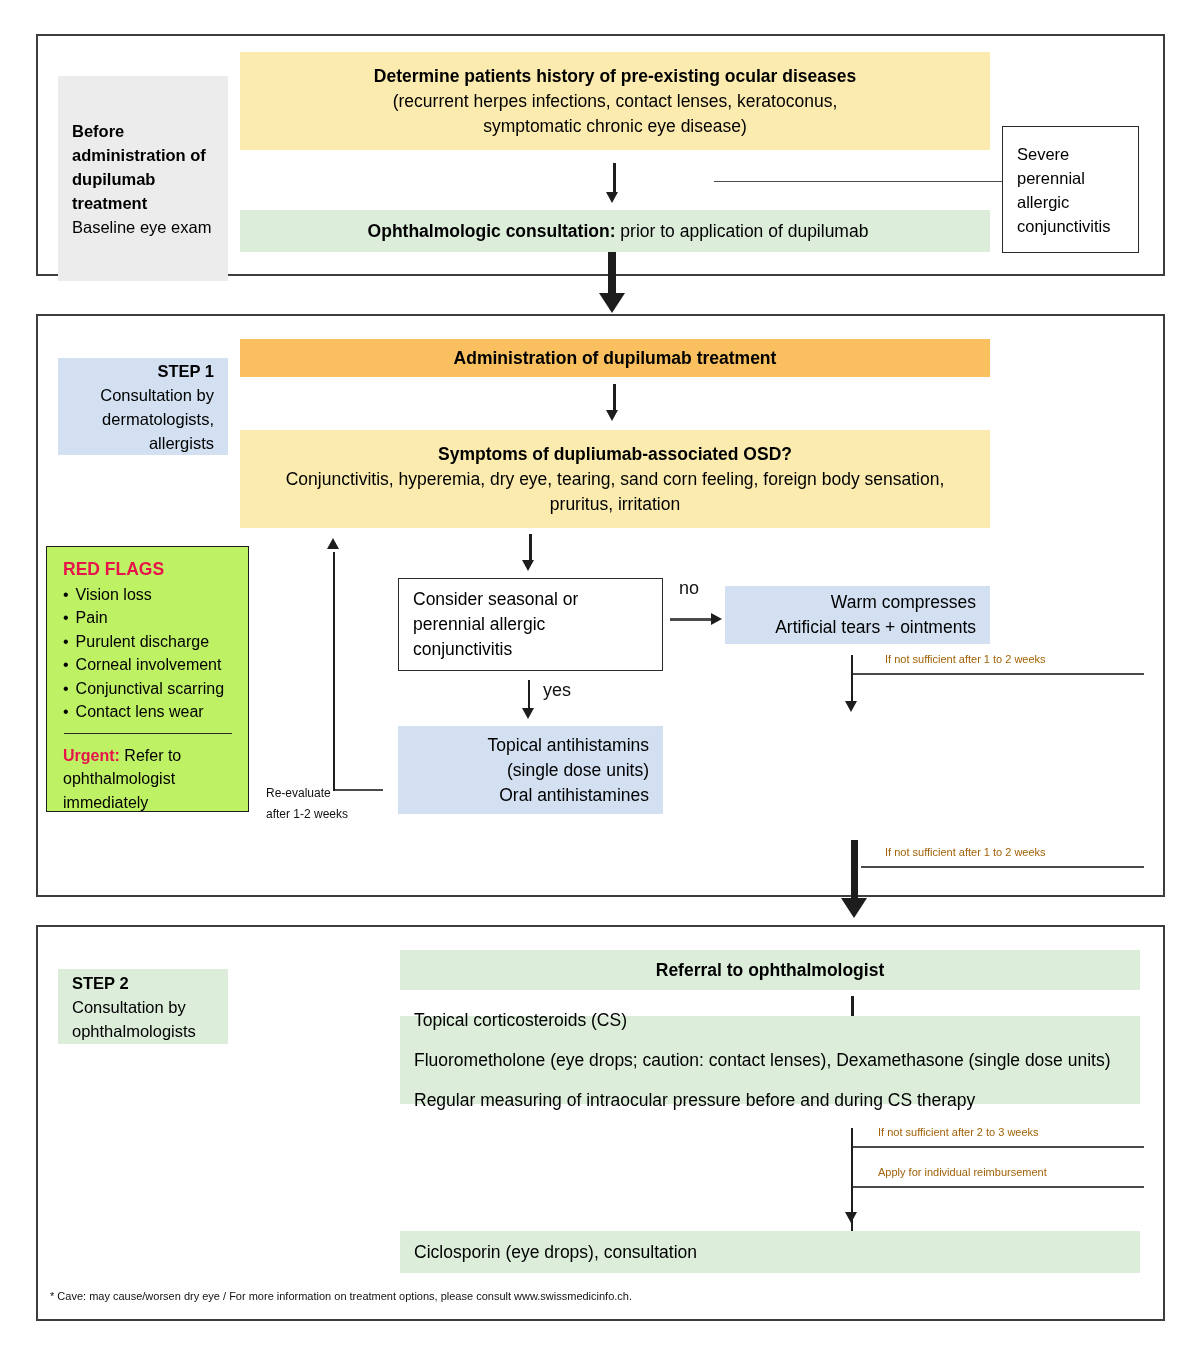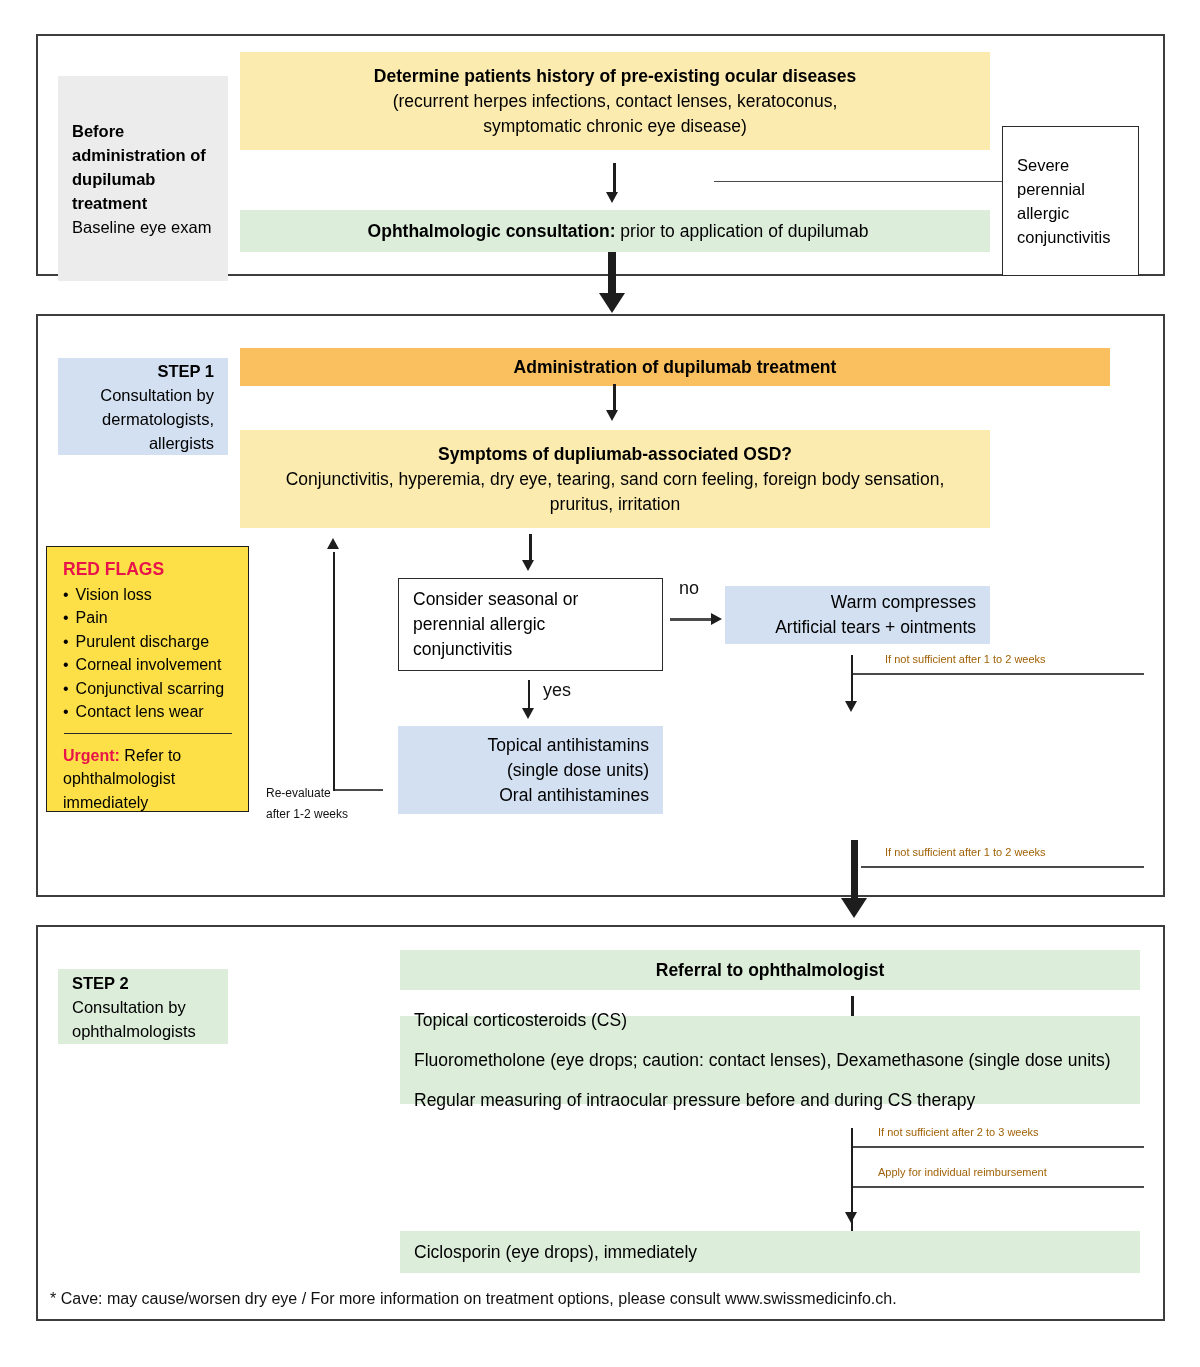--- a/index.html
+++ b/index.html
@@ -47,21 +47,21 @@
   .bold { font-weight: bold; }
 
   
   .steplabel { padding: 13px 14px 15px 16px; margin-top: 24px; }
   .steplabel .hd { font-weight: bold; display: block; }
 
   
   .redflags {
     position: absolute;
     border: 1.7px solid #1d1d1d;
-    background: #fde047;
+    background: #bef264;
     padding: 11px 14px 12px 16px;
     font-size: 16px;
     line-height: 23.5px;
   }
   .redflags .rf-title {
     color: #e8134a; font-weight: bold; font-size: 17.5px;
     display: block; margin-bottom: 1px;
   }
   .redflags ul { list-style: none; margin: 0; padding: 0; }
   .redflags li::before { content: "\2022"; margin-right: 7px; }
@@ -105,21 +105,21 @@
     white-space: nowrap;
   }
   .yn {
     position: absolute;
     font-size: 18px;
     color: #111;
   }
 
   .footnote {
     position: absolute;
-    font-size: 16px;
+    font-size: 11px;
     color: #111;
   }
   
   .loop-label {
     position: absolute;
     font-size: 12px;
     line-height: 21px;
     color: #111;
     text-align: left;
   }
@@ -142,41 +142,41 @@
     <div>symptomatic chronic eye disease)</div>
   </div>
 
   <div class="vline" style="left:613px; top:163px; width:2.6px; height:32px;"></div>
   <div class="arrow-thin" style="left:606px; top:192px;"></div>
 
   <div class="box pad fill-green ctr t17" style="left:240px; top:210px; width:750px; height:42px;padding-left:20px;">
     <div><b>Ophthalmologic consultation:</b><span> prior to application of dupilumab</span></div>
   </div>
 
-  <div class="box pad fill-white lft t16" style="left:1002px; top:126px; width:137px; height:150px;">
+  <div class="box pad fill-white lft t16" style="left:1002px; top:126px; width:137px; height:127px;">
     <div>Severe</div>
     <div>perennial</div>
     <div>allergic</div>
     <div>conjunctivitis</div>
   </div>
   <div class="hline" style="left:714px; top:181px; width:288px; height:1.4px;"></div>
 
   <div class="vline" style="left:608px; top:252px; width:8px; height:46px;"></div>
   <div class="arrow-fat" style="left:599px; top:293px;"></div>
 
   <div class="panel" style="left:36px; top:314px; width:1129px; height:583px;"></div>
 
   <div class="box pad fill-blue steplabel t16" style="left:58px; top:334px; width:170px; height:97px;">
     <span class="hd">STEP 1</span>
     <span>Consultation by</span>
     <span>dermatologists,</span>
     <span>allergists</span>
   </div>
 
-  <div class="box pad fill-orange ctr t17" style="left:240px; top:348px; width:870px; height:38px;">
+  <div class="box pad fill-orange ctr t17" style="left:240px; top:339px; width:750px; height:38px;">
     <div class="bold">Administration of dupilumab treatment</div>
   </div>
 
   <div class="vline" style="left:613px; top:384px; width:2.6px; height:30px;"></div>
   <div class="arrow-thin" style="left:606px; top:410px;"></div>
 
   <div class="box pad fill-yellow ctr t17" style="left:240px; top:430px; width:750px; height:98px;">
     <div class="bold">Symptoms of dupliumab-associated OSD?</div>
     <div>Conjunctivitis, hyperemia, dry eye, tearing, sand corn feeling, foreign body sensation,</div>
     <div>pruritus, irritation</div>
@@ -266,18 +266,18 @@
   </div>
 
   <div class="vline" style="left:851px; top:1128px; width:2.2px; height:103px;"></div>
   <div class="arrow-thin" style="left:845px; top:1212px;"></div>
   <div class="hline" style="left:853px; top:1146px; width:291px; height:1.6px;"></div>
   <div class="edgelabel" style="left:878px; top:1123px;">If not sufficient after 2 to 3 weeks</div>
   <div class="hline" style="left:853px; top:1186px; width:291px; height:1.6px;"></div>
   <div class="edgelabel" style="left:878px; top:1163px;">Apply for individual reimbursement</div>
 
   <div class="box pad fill-green lft t17" style="left:400px; top:1231px; width:740px; height:42px;">
-    <div>Ciclosporin (eye drops), immediately</div>
+    <div>Ciclosporin (eye drops), consultation</div>
   </div>
 
   <div class="footnote" style="left:50px; top:1290px;">* Cave: may cause/worsen dry eye / For more information on treatment options, please consult www.swissmedicinfo.ch.</div>
 
 </div>
 
 </body></html>

